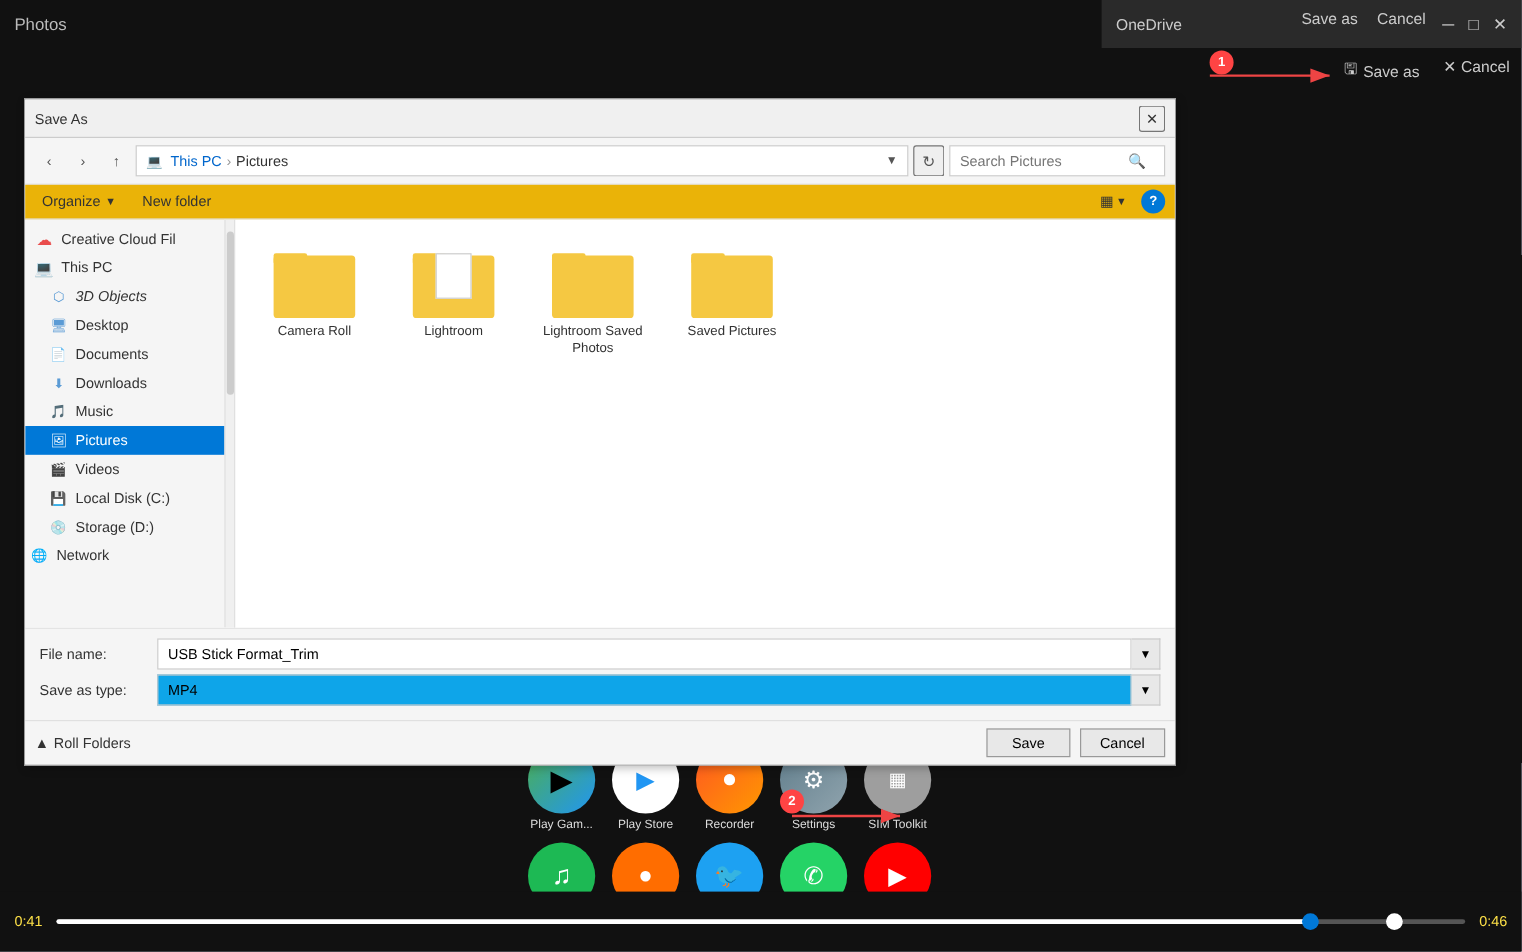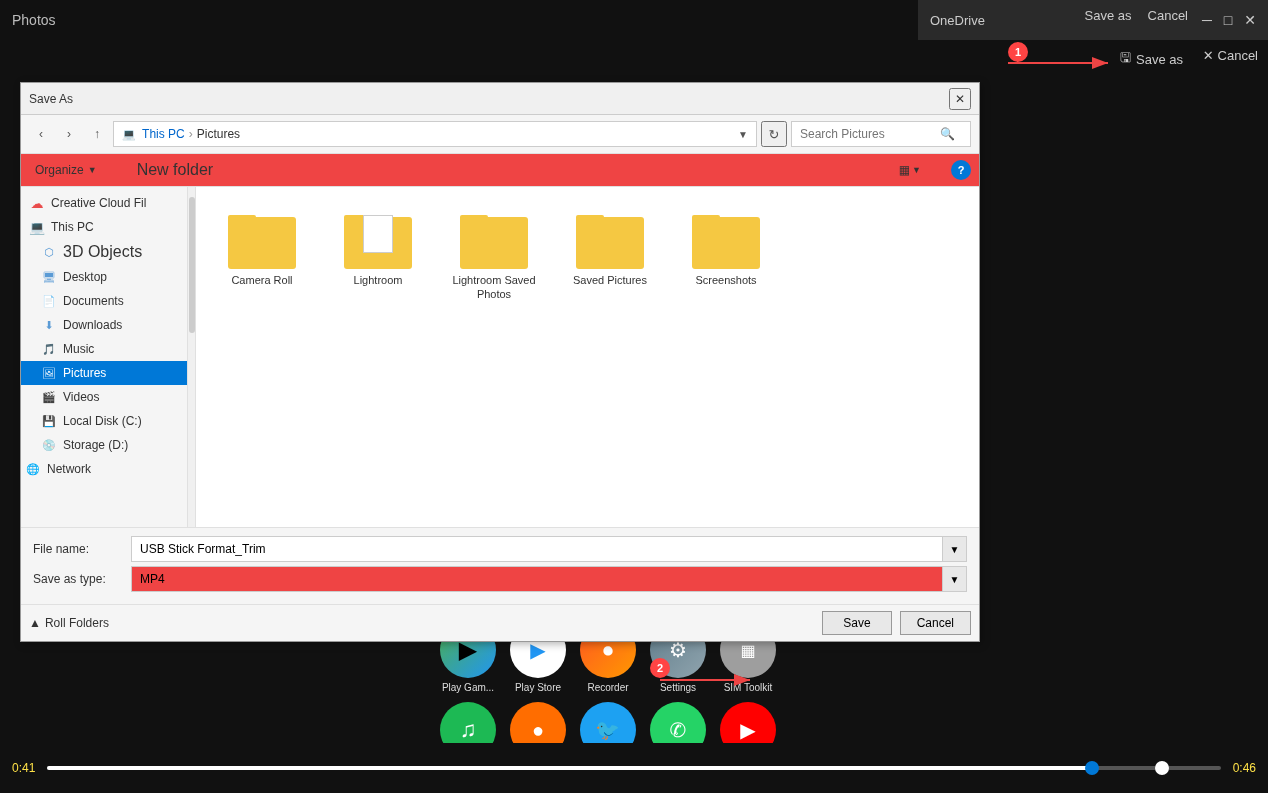--- a/index.html
+++ b/index.html
@@ -122,39 +122,38 @@
       color: #333;
     }
     .search-icon-inline {
       color: #666;
       font-size: 12px;
     }
 
     
     .dialog-toolbar {
       display: flex;
-      align-items: center;
       padding: 4px 8px;
-      gap: 26px;
+      gap: 8px;
       border-bottom: 1px solid #e0e0e0;
-      background: #ef4444;
+      background: #eab308;
     }
     .organize-btn {
       display: flex;
       align-items: center;
       gap: 4px;
       font-size: 12px;
       color: #333;
       cursor: pointer;
       padding: 3px 6px;
       background: none;
       border: none;
     }
     .new-folder-btn {
-      font-size: 16px;
+      font-size: 12px;
       color: #333;
       cursor: pointer;
       padding: 3px 8px;
       background: none;
       border: none;
     }
     .toolbar-spacer { flex: 1; }
     .view-btn {
       display: flex;
       align-items: center;
@@ -570,21 +569,21 @@
         <span style="font-size:12px;">Creative Cloud Fil</span>
       </div>
 
       <div class="sidebar-item">
         <span class="sidebar-icon" style="color:#5b9bd5;font-size:13px;">💻</span>
         <span style="font-size:12px;">This PC</span>
       </div>
 
       <div class="sidebar-item" style="padding-left:20px;">
         <span class="sidebar-icon" style="color:#5b9bd5;font-size:11px;">⬡</span>
-        <span style="font-size:16px;">3D Objects</span>
+        <span style="font-size:12px;font-style:italic;">3D Objects</span>
       </div>
 
       <div class="sidebar-item" style="padding-left:20px;">
         <span class="sidebar-icon" style="color:#5b9bd5;font-size:11px;">🖥</span>
         <span style="font-size:12px;">Desktop</span>
       </div>
 
       <div class="sidebar-item" style="padding-left:20px;">
         <span class="sidebar-icon" style="color:#5b9bd5;font-size:11px;">📄</span>
         <span style="font-size:12px;">Documents</span>
@@ -658,43 +657,36 @@
       </div>
 
       <div class="folder-item">
         <div class="folder-icon">
           <div class="folder-tab"></div>
           <div class="folder-body"></div>
         </div>
         <span class="folder-label">Saved Pictures</span>
       </div>
 
-      <div class="folder-item">
-        <div class="folder-icon">
-          <div class="folder-tab"></div>
-          <div class="folder-body"></div>
-        </div>
-        <span class="folder-label">Screenshots</span>
-      </div>
 
     </div>
   </div>
 
   <div class="dialog-bottom">
     <div class="filename-row">
       <span class="field-label">File name:</span>
       <div class="input-with-arrow">
         <input class="filename-input" type="text" value="USB Stick Format_Trim" style="flex: 1 1 0%; height: 26px; border: 1px solid rgb(204, 204, 204); padding: 0px 8px; font-size: 12px; outline: none;">
         <div class="dropdown-arrow">▼</div>
       </div>
     </div>
     <div class="filetype-row">
       <span class="field-label">Save as type:</span>
       <div class="input-with-arrow">
-        <input class="filetype-select" type="text" value="MP4" readonly="" style="flex: 1 1 0%; height: 26px; border: 1px solid rgb(204, 204, 204); padding: 0px 8px; font-size: 12px; background: #ef4444; outline: none;">
+        <input class="filetype-select" type="text" value="MP4" readonly="" style="flex: 1 1 0%; height: 26px; border: 1px solid rgb(204, 204, 204); padding: 0px 8px; font-size: 12px; background: #0ea5e9; outline: none;">
         <div class="dropdown-arrow">▼</div>
       </div>
     </div>
   </div>
 
   <div class="dialog-actions">
     <button class="hide-folders-btn">
       <span>▲</span>
       <span>Roll Folders</span>
     </button>

